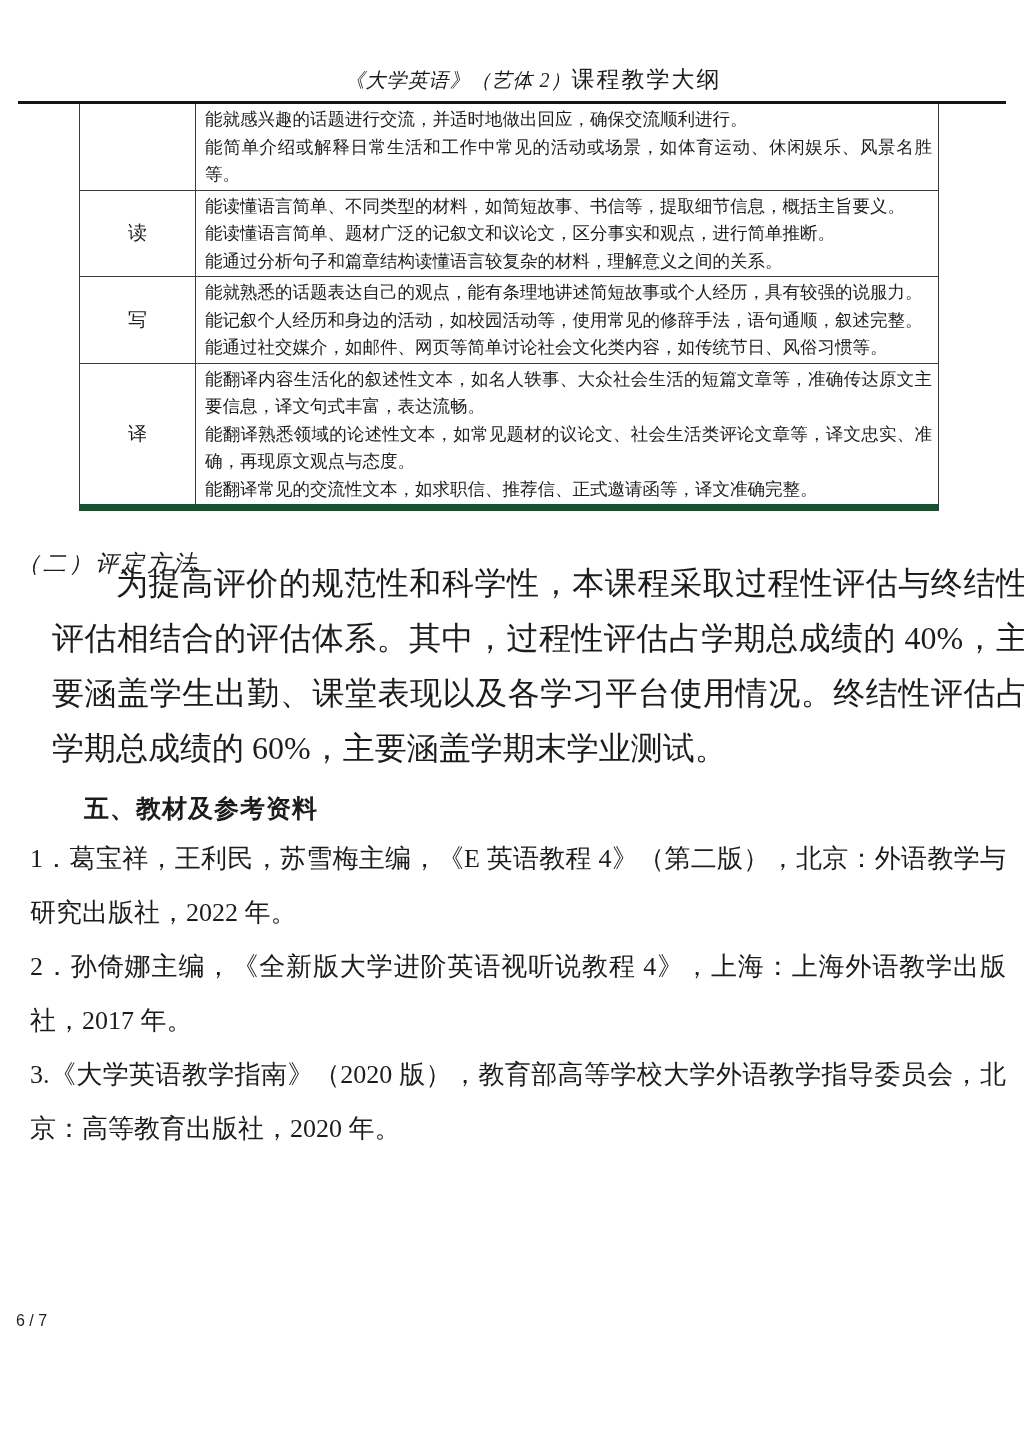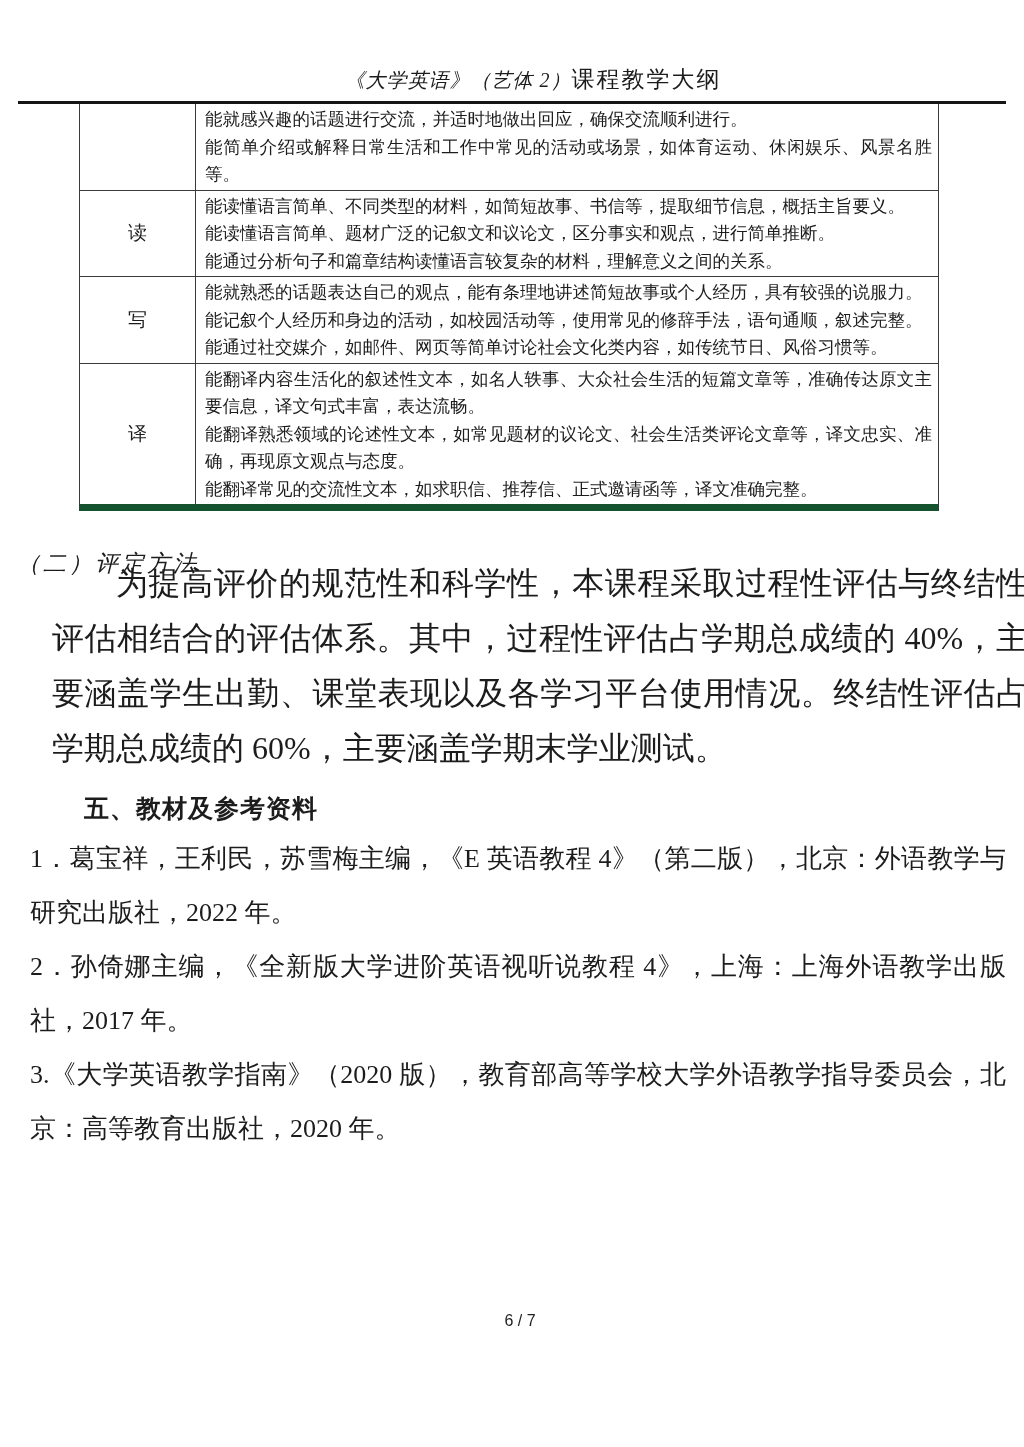--- a/index.html
+++ b/index.html
@@ -56,21 +56,21 @@
     font-family: "Liberation Sans", "DejaVu Sans", sans-serif;
     letter-spacing: 1px;
   }
   .materials-list {
     position: absolute; top: 832px; left: 30px; width: 976px;
     font-size: 26px; line-height: 54px;
   }
   .materials-list p { text-align: justify; }
   .page-footer {
     position: absolute; top: 1312px; left: 0; width: 100%;
-    text-align: center;
+    text-align: left;
     font-family: "Liberation Sans", "DejaVu Sans", sans-serif;
     font-size: 16px; color: #222; padding-left: 16px;
   }
 </style>
 </head>
 <body>
 
 <div class="header-title">
   <span class="t1">《大学英语》（艺体 2）</span><span class="t2">课程教学大纲</span>
 </div>

